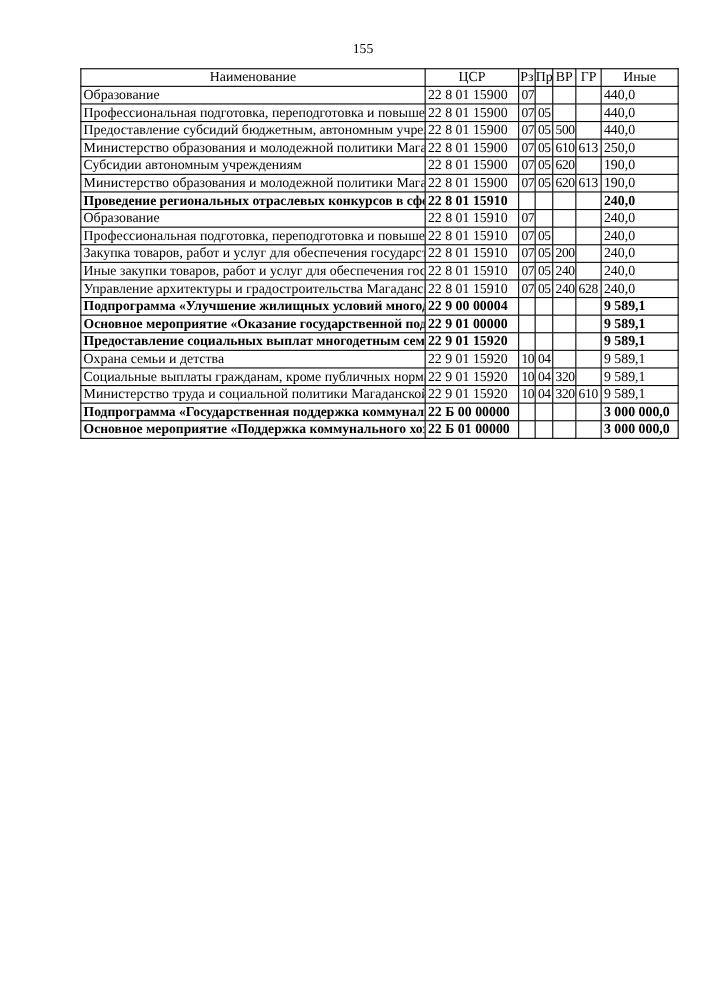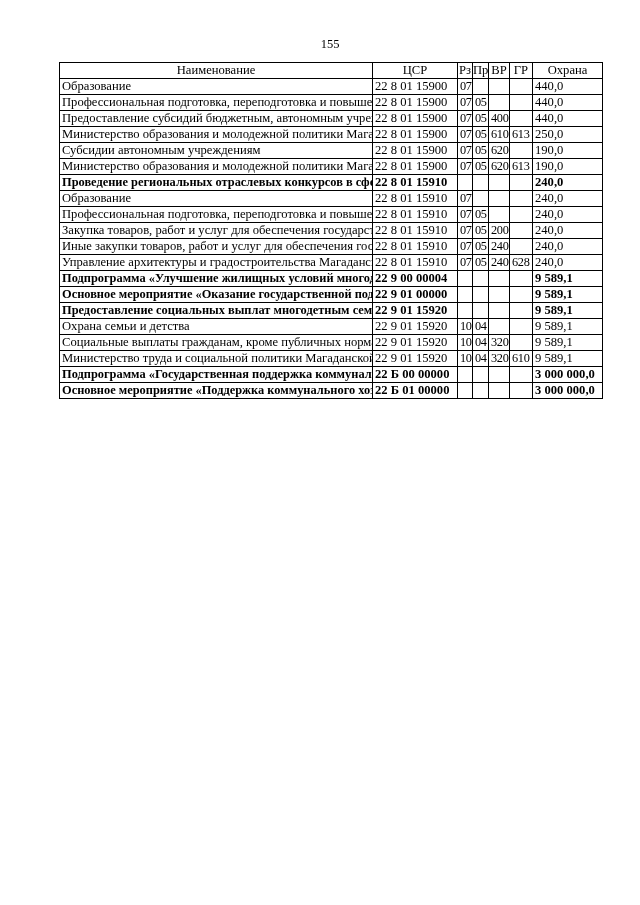--- a/index.html
+++ b/index.html
@@ -19,21 +19,21 @@
       position: absolute;
       top: 37px;
       left: 0;
       width: 660px;
       text-align: center;
       font-size: 12.5px;
     }
     table.budget {
       position: absolute;
       top: 62px;
-      left: 59px;
+      left: 73px;
       width: 543px;
       border-collapse: collapse;
       table-layout: fixed;
       font-size: 12.6px;
       line-height: 15px;
       padding-left: 46px;
     }
     table.budget td, table.budget th {
       border: 1px solid #000;
       padding: 0 2px;
@@ -83,21 +83,21 @@
       <col class="c-sum">
   </colgroup>
   <thead>
     <tr>
       <th>Наименование</th>
       <th>ЦСР</th>
       <th>Рз</th>
       <th>Пр</th>
       <th>ВР</th>
       <th>ГР</th>
-      <th>Охрана</th>
+      <th>Иные</th>
     </tr>
   </thead>
   <tbody id="tbody">
       <tr>
         <td class="name">Образование</td>
         <td class="csr">22 8 01 15900</td>
         <td class="code">07</td>
         <td class="code"></td>
         <td class="code"></td>
         <td class="code"></td>
@@ -110,21 +110,21 @@
         <td class="code">05</td>
         <td class="code"></td>
         <td class="code"></td>
         <td class="sum">440,0</td>
       </tr>
       <tr>
         <td class="name">Предоставление субсидий бюджетным, автономным учреждениям и иным некоммерческим организациям</td>
         <td class="csr">22 8 01 15900</td>
         <td class="code">07</td>
         <td class="code">05</td>
-        <td class="code">400</td>
+        <td class="code">500</td>
         <td class="code"></td>
         <td class="sum">440,0</td>
       </tr>
       <tr>
         <td class="name">Министерство образования и молодежной политики Магаданской области</td>
         <td class="csr">22 8 01 15900</td>
         <td class="code">07</td>
         <td class="code">05</td>
         <td class="code">610</td>
         <td class="code">613</td>

